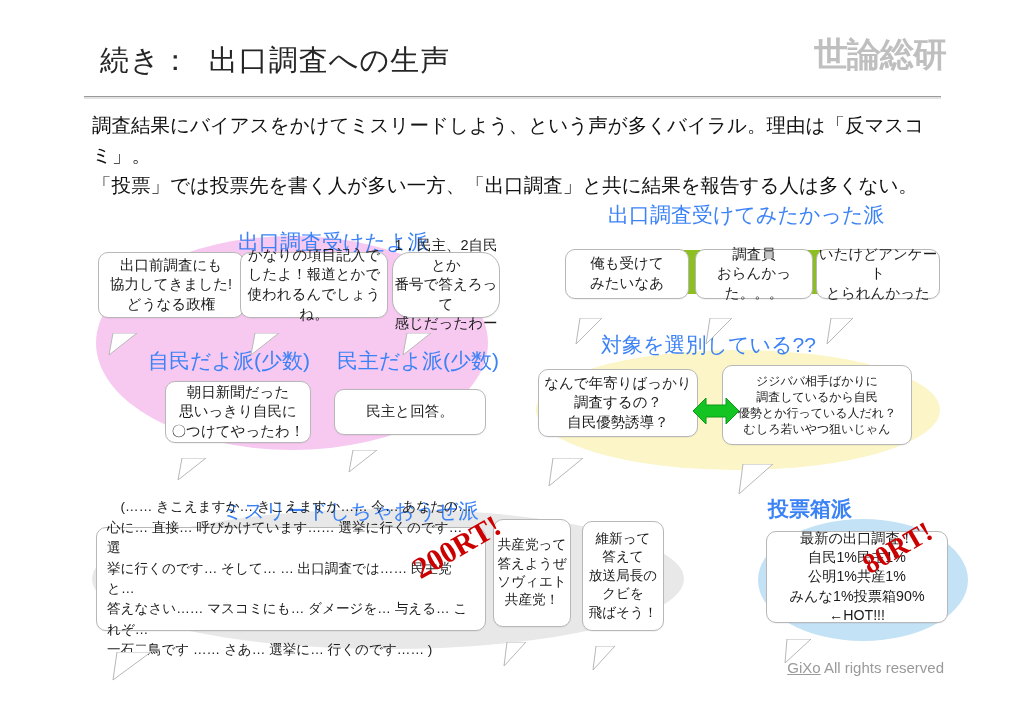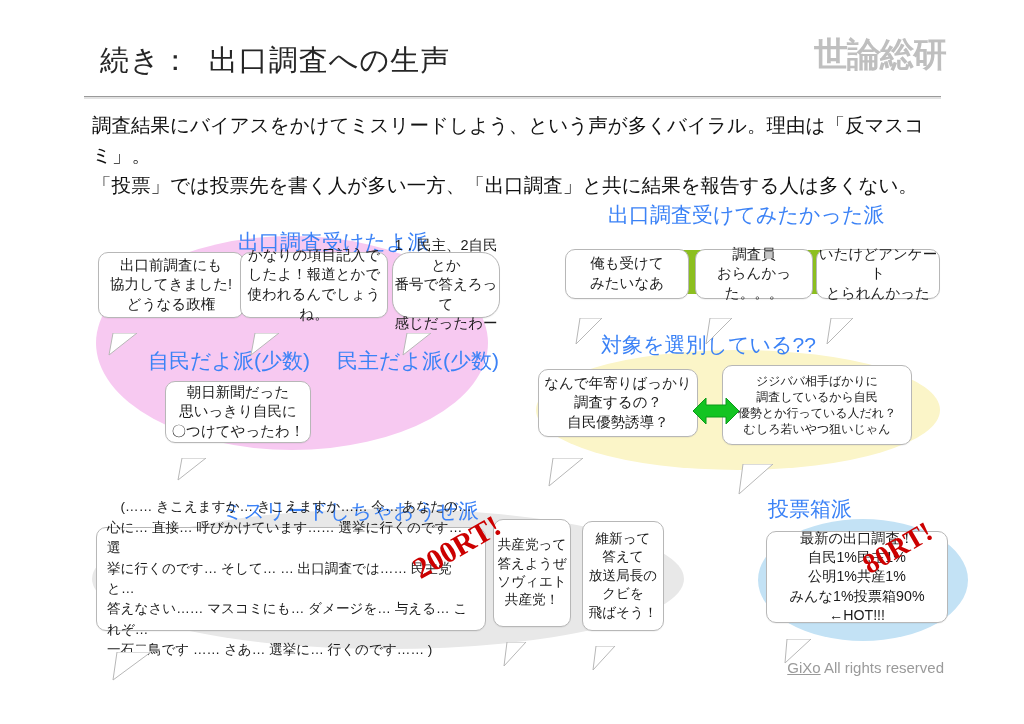--- a/index.html
+++ b/index.html
@@ -41,21 +41,21 @@
   .blob-blue   { left: 758px; top: 519px; width: 210px; height: 122px; background:#c3e2f5; }
 
   
   .heading { position: absolute; z-index: 4; font-size: 21px; color: #3b82f6; white-space: nowrap; }
   .h-exit      { left: 238px; top: 228px; }
   .h-jimin     { left: 148px; top: 347px; }
   .h-minshu    { left: 337px; top: 347px; }
   .h-wanted    { left: 608px; top: 201px; }
   .h-select    { left: 601px; top: 331px; }
   .h-mislead   { left: 222px; top: 497px; }
-  .h-ballot    { left: 768px; top: 495px; }
+  .h-ballot    { left: 768px; top: 495px; font-weight: bold; }
 
   
   .bub {
     position: absolute; z-index: 5;
     background: #fff; border: 1px solid #b7b7b7; border-radius: 10px;
     color: #1b1b1b; text-align: center; line-height: 1.35;
     display: flex; align-items: center; justify-content: center;
     white-space: pre-line;
     box-shadow: 0 1px 1px rgba(0,0,0,.05);
   }
@@ -130,20 +130,25 @@
     </div></div>
 
   <div class="bub" style="left:165px; top:381px; width:146px; height:62px; font-size:14.5px;">朝日新聞だった
 思いっきり自民に
 〇つけてやったわ！<div class="tailwrap" style="left:10px;bottom:-22px;">
       <svg width="46" height="24" viewBox="0 0 46 24">
           <path d="M6 0 L30 0 L2 22 Z" fill="#ffffff" stroke="#b7b7b7" stroke-width="1"></path>
         </svg>
     </div></div>
 
+  <div class="bub" style="left:334px; top:389px; width:152px; height:46px; font-size:14.5px;">民主と回答。<div class="tailwrap" style="left:12px;bottom:-22px;">
+      <svg width="46" height="24" viewBox="0 0 46 24">
+          <path d="M6 0 L30 0 L2 22 Z" fill="#ffffff" stroke="#b7b7b7" stroke-width="1"></path>
+        </svg>
+    </div></div>
 
   <div class="bub" style="left:565px; top:249px; width:124px; height:50px; font-size:14.5px;">俺も受けて
 みたいなあ<div class="tailwrap" style="left:8px;bottom:-26px;">
       <svg width="46" height="28" viewBox="0 0 46 28">
           <path d="M6 0 L28 0 L2 26 Z" fill="#ffffff" stroke="#b7b7b7" stroke-width="1"></path>
         </svg>
     </div></div>
 
   <div class="bub" style="left:695px; top:249px; width:118px; height:50px; font-size:14.5px;">調査員
 おらんかった。。。<div class="tailwrap" style="left:8px;bottom:-26px;">

